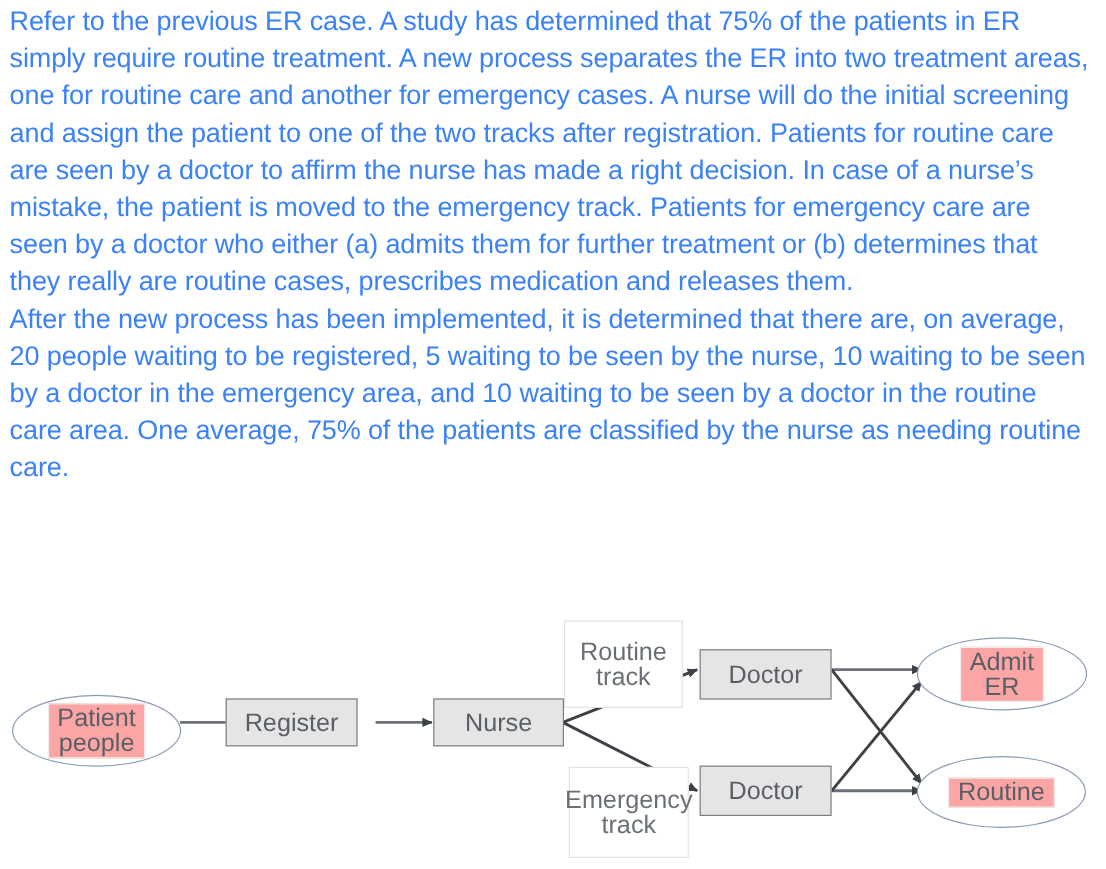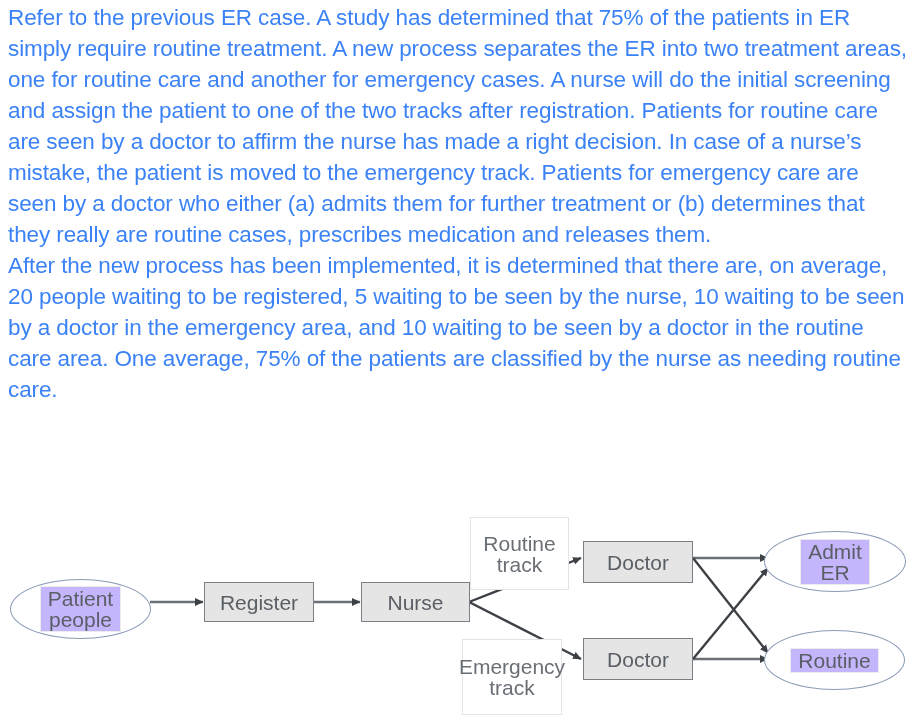--- a/index.html
+++ b/index.html
@@ -71,21 +71,21 @@
 
   
   .term-ellipse {
     border: 1.4px solid #8a9bb5;
     border-radius: 50%;
     background: #ffffff;
   }
   .term-ellipse .inner-label {
     border: 1px solid #ececec;
     padding: 1px 7px;
-    background: #c4b5fd;
+    background: #fca5a5;
     color: #5a5f66;
     line-height: 21px;
   }
 </style>
 </head>
 <body>
 
 <div id="problem-text">
   <p>Refer to the previous ER case. A study has determined that 75% of the patients in ER simply require routine treatment. A new process separates the ER into two treatment areas, one for routine care and another for emergency cases. A nurse will do the initial screening and assign the patient to one of the two tracks after registration. Patients for routine care are seen by a doctor to affirm the nurse has made a right decision. In case of a nurse’s mistake, the patient is moved to the emergency track. Patients for emergency care are seen by a doctor who either (a) admits them for further treatment or (b) determines that they really are routine cases, prescribes medication and releases them.</p>
   <p>After the new process has been implemented, it is determined that there are, on average, 20 people waiting to be registered, 5 waiting to be seen by the nurse, 10 waiting to be seen by a doctor in the emergency area, and 10 waiting to be seen by a doctor in the routine care area. One average, 75% of the patients are classified by the nurse as needing routine care.</p>
@@ -117,34 +117,34 @@
     <line x1="693" y1="163" x2="768" y2="72" stroke="#3d4146" stroke-width="2.4" marker-end="url(#ah)"></line>
   </svg>
 
   <div class="node term-ellipse" style="left:10px; top:83px; width:141px; height:60px;">
     <div class="inner-label">
       <div>Patient</div>
       <div>people</div>
     </div>
   </div>
 
-  <div class="node proc-box" style="left:204px; top:86px; width:110px; height:40px;">
+  <div class="node proc-box" style="left:188px; top:86px; width:110px; height:40px;">
     <span>Register</span>
   </div>
 
   <div class="node proc-box" style="left:361px; top:86px; width:109px; height:40px;justify-content:center;">
     <span>Nurse</span>
   </div>
 
   <div class="node label-box" style="left:470px; top:21px; width:99px; height:73px; flex-direction:column;">
     <span>Routine</span>
     <span>track</span>
   </div>
 
-  <div class="node label-box" style="left:462px; top:143px; width:100px; height:76px; flex-direction:column;">
+  <div class="node label-box" style="left:474px; top:143px; width:100px; height:76px; flex-direction:column;">
     <span>Emergency</span>
     <span>track</span>
   </div>
 
   <div class="node proc-box" style="left:583px; top:45px; width:110px; height:42px;">
     <span>Doctor</span>
   </div>
 
   <div class="node proc-box" style="left:583px; top:142px; width:110px; height:42px;">
     <span>Doctor</span>

